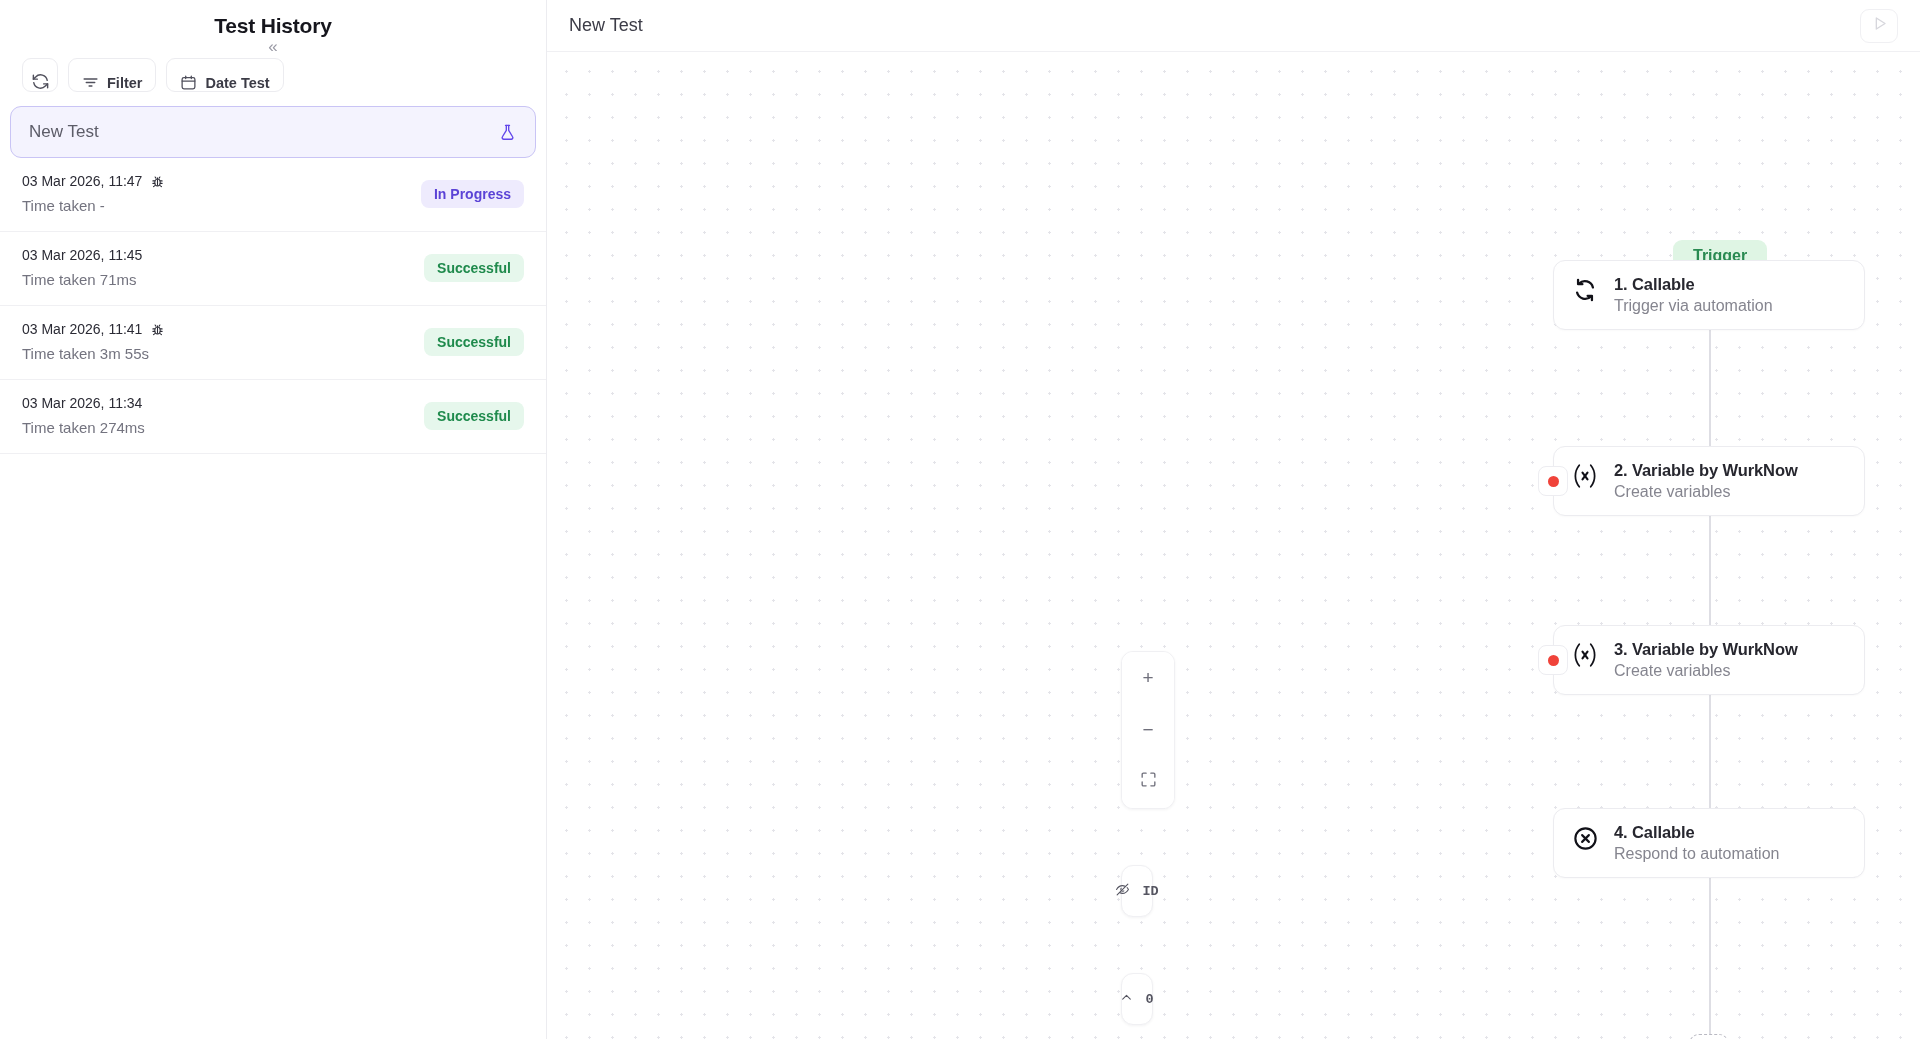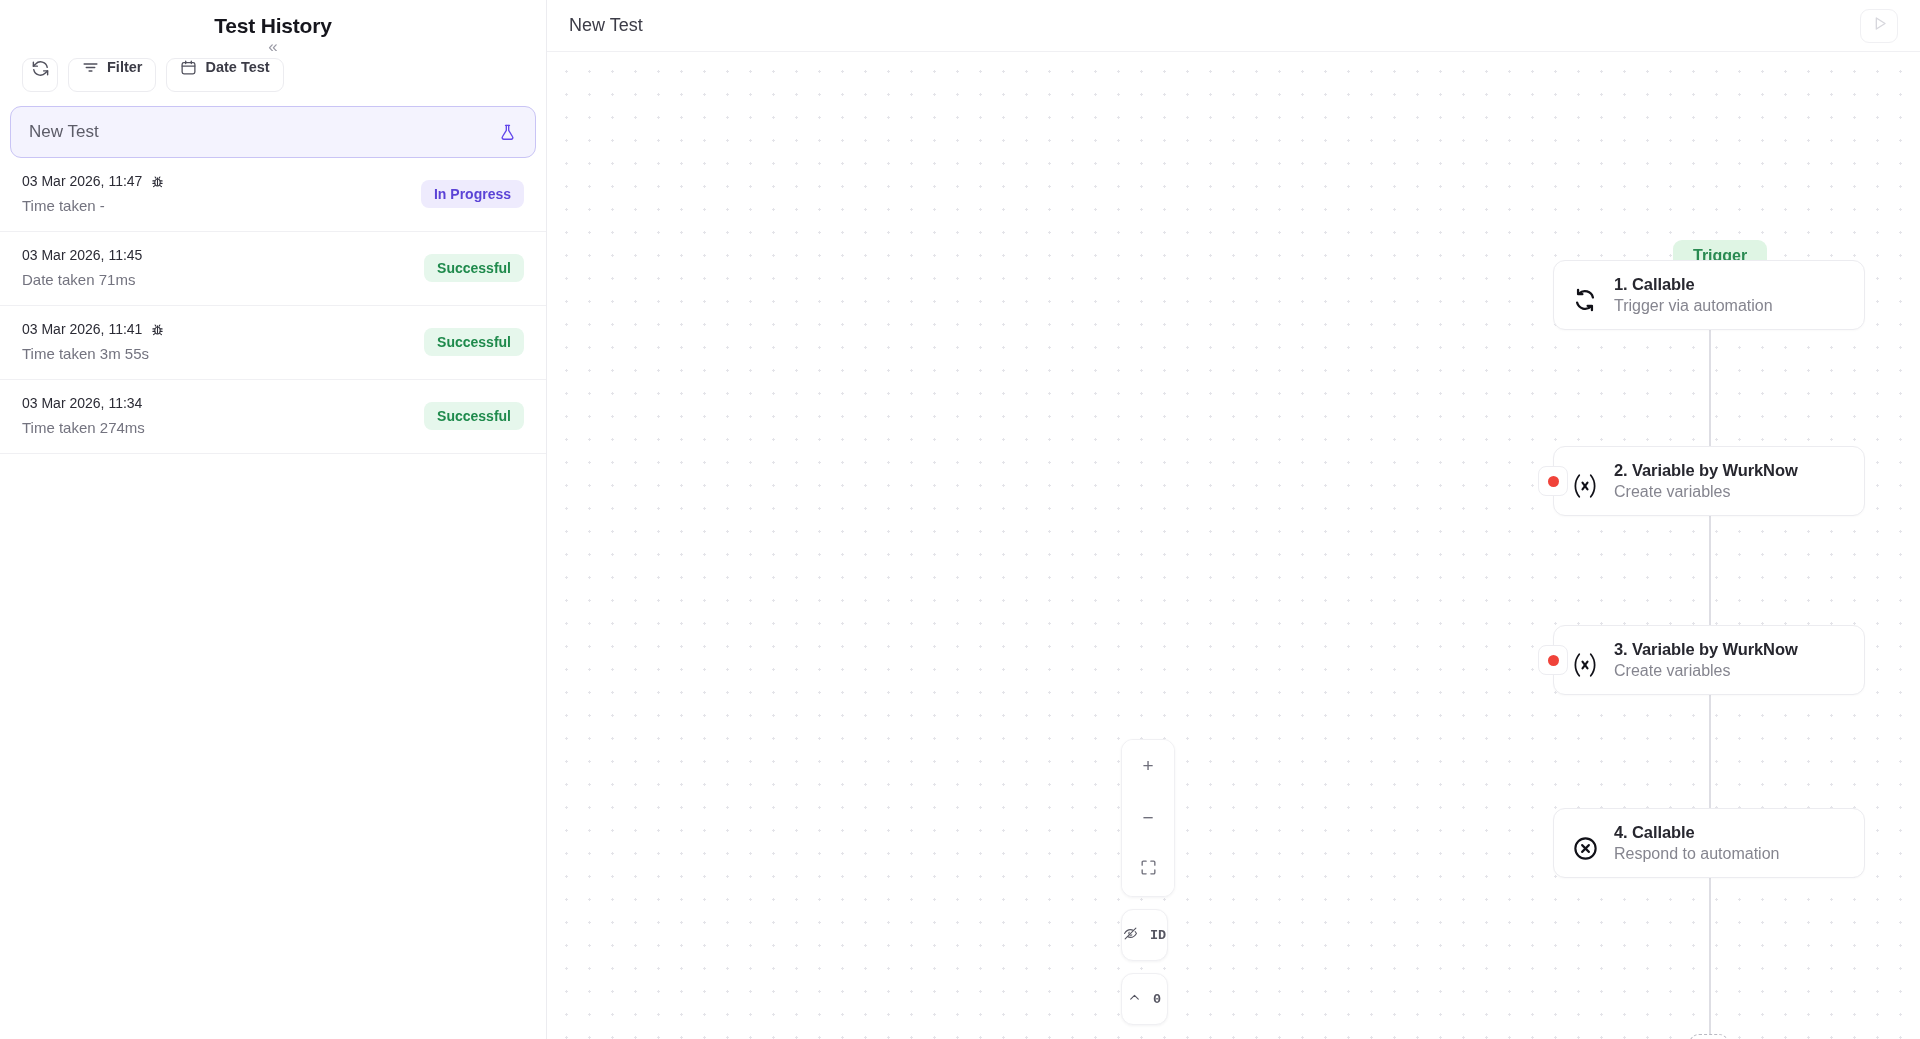--- a/index.html
+++ b/index.html
@@ -62,21 +62,21 @@
 
   .toolbar {
     display: flex;
     align-items: center;
     gap: 10px;
     padding: 6px 22px 14px 22px;
   }
 
   .tb-btn {
     display: inline-flex;
-    align-items: flex-start;
+    align-items: flex-end;
     gap: 8px;
     height: 34px;
     padding: 0 13px;
     border: 1px solid #ececf0;
     border-radius: 9px;
     background: #ffffff;
     font-size: 14.5px;
     font-weight: 600;
     color: #3b3b46;
     cursor: pointer;
@@ -237,21 +237,21 @@
   }
 
   .node {
     position: absolute;
     width: 312px;
     background: #ffffff;
     border: 1px solid #ececf0;
     border-radius: 12px;
     padding: 14px 16px;
     display: flex;
-    align-items: flex-end;
+    align-items: flex-start;
     gap: 14px;
     cursor: pointer;
     box-shadow: 0 1px 2px rgba(16,16,30,0.025);
     left: 1006px;
   }
 
   .node-icon {
     flex: 0 0 auto;
     width: 30px;
     height: 30px;
@@ -345,32 +345,33 @@
     color: #6f6f7b;
     cursor: pointer;
     font-size: 19px;
     background: #ffffff;
   }
 
   .pill-btn {
     background: #ffffff;
     border: 1px solid #f0f0f3;
     border-radius: 12px;
-    width: 47px;
+    width: 32px;
     height: 52px;
     display: flex;
     align-items: center;
     justify-content: center;
     gap: 12px;
     color: #555561;
     cursor: pointer;
     box-shadow: 0 1px 3px rgba(16,16,30,0.05);
     font-size: 13.5px;
     font-weight: 600;
     font-family: "Liberation Mono", monospace;
+    margin-top: 44px;
   }
 
   .pill-btn.clipped { height: 52px; }
 </style>
 </head>
 <body>
 
 <div id="app">
 
   <aside class="sidebar">
@@ -458,21 +459,21 @@
           <div class="test-time">Time taken -</div>
         </div>
         <div class="badge inprogress">In Progress</div>
       </div>
 
       <div class="test-row">
         <div class="test-row-left">
           <div class="test-date">
             <span>03 Mar 2026, 11:45</span>
           </div>
-          <div class="test-time">Date taken 71ms</div>
+          <div class="test-time">Time taken 71ms</div>
         </div>
         <div class="badge successful">Successful</div>
       </div>
 
       <div class="test-row">
         <div class="test-row-left">
           <div class="test-date">
             <span>03 Mar 2026, 11:41</span>
             <span class="bug-icon">
               <svg width="15" height="15" viewBox="0 0 24 24" fill="none" stroke="currentColor" stroke-width="1.7" stroke-linecap="round" stroke-linejoin="round">

